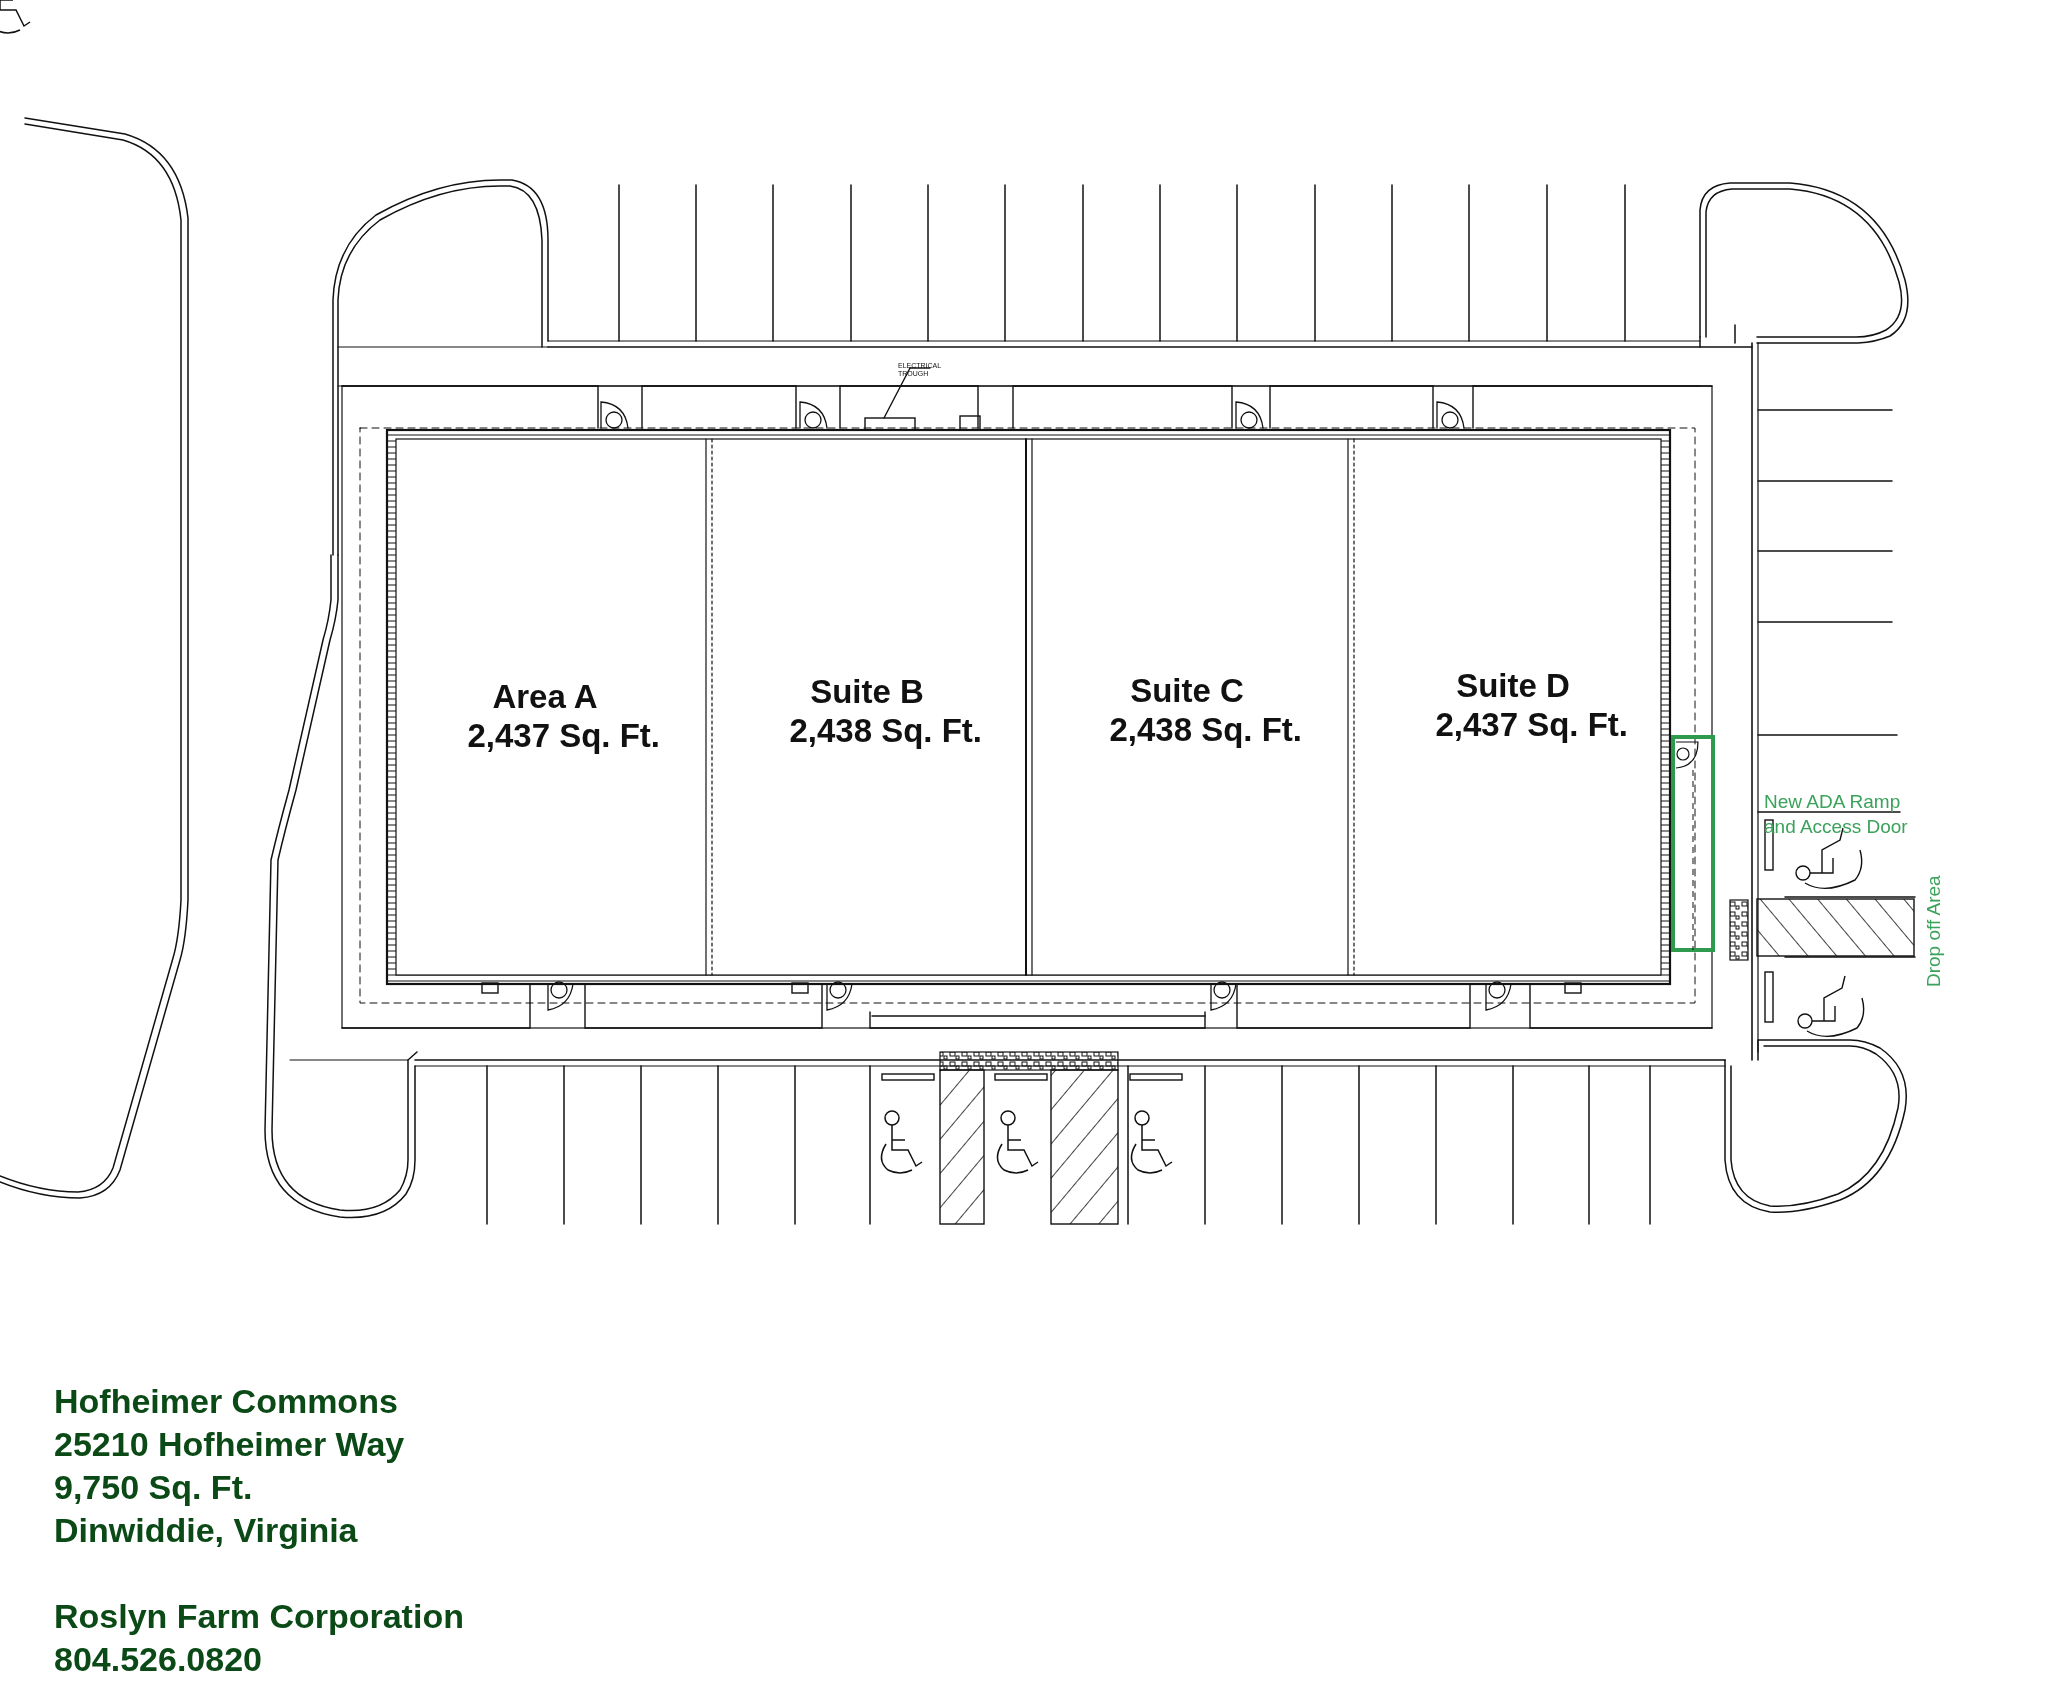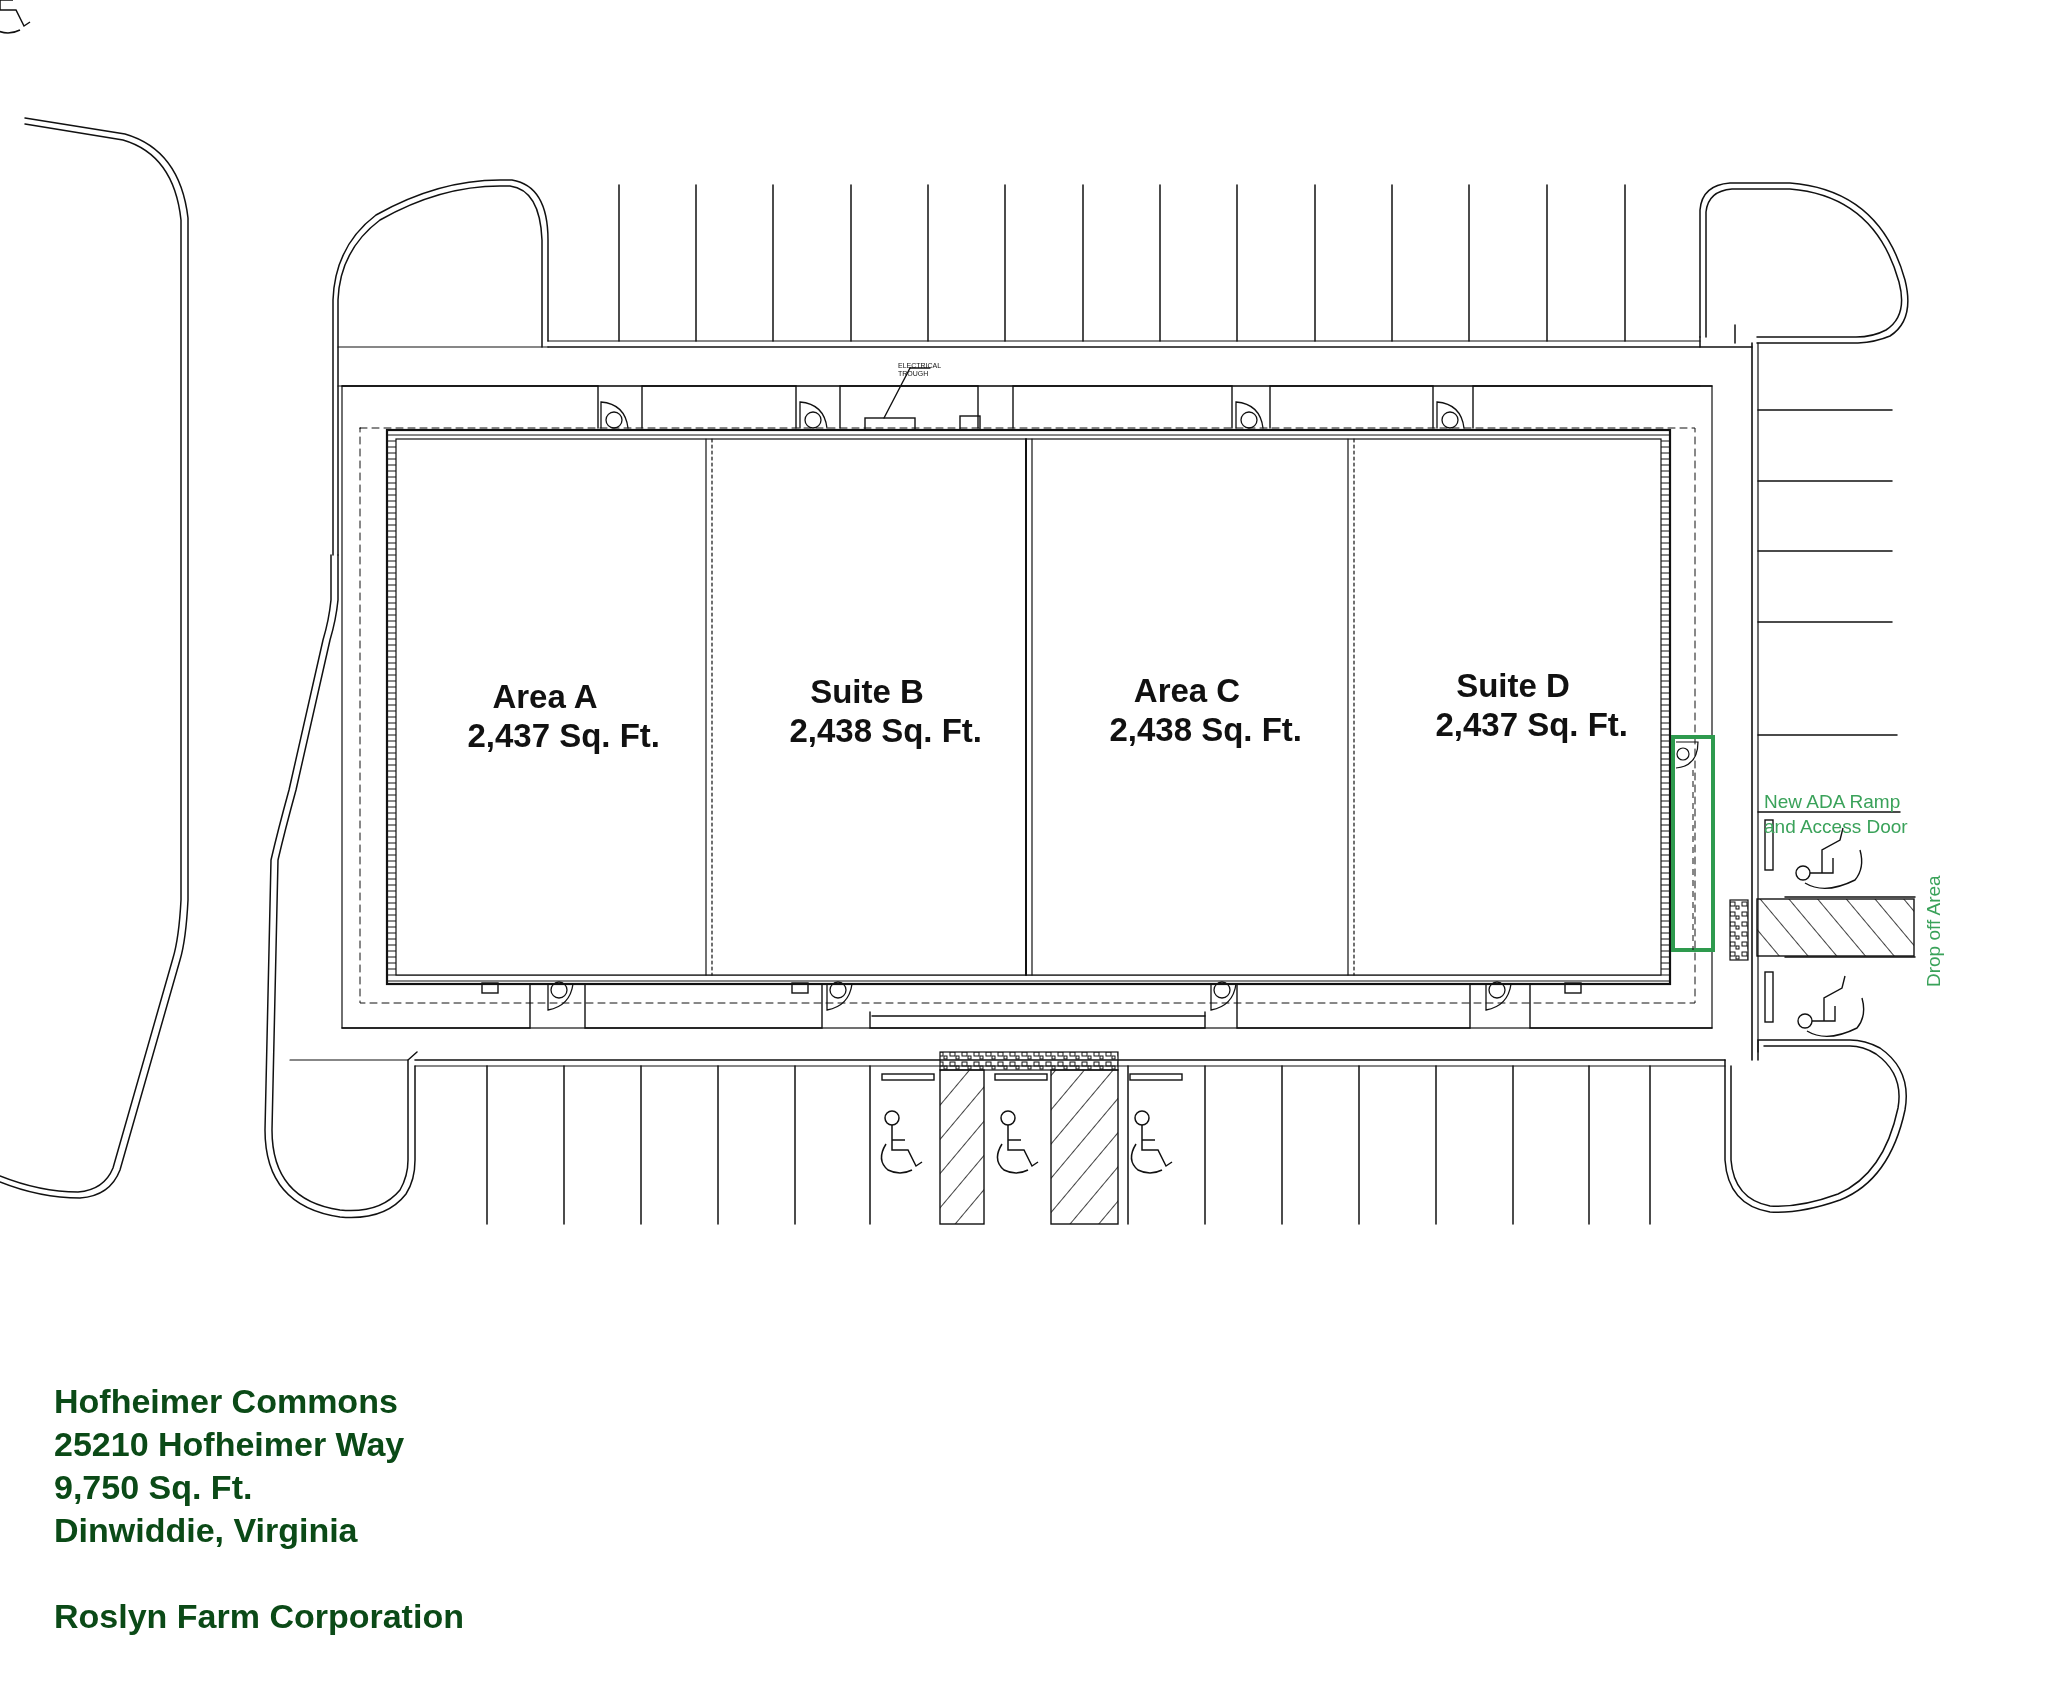--- a/index.html
+++ b/index.html
@@ -243,34 +243,35 @@
 
 <div class="suite-label" style="left:430px; top:678px; width:230px;">
   <span class="name">Area A</span>
   <span class="area">2,437 Sq. Ft.</span>
 </div>
 <div class="suite-label" style="left:752px; top:673px; width:230px;">
   <span class="name">Suite B</span>
   <span class="area">2,438 Sq. Ft.</span>
 </div>
 <div class="suite-label" style="left:1072px; top:672px; width:230px;">
-  <span class="name">Area C</span>
+  <span class="name">Suite C</span>
   <span class="area">2,438 Sq. Ft.</span>
 </div>
 <div class="suite-label" style="left:1398px; top:667px; width:230px;">
   <span class="name">Suite D</span>
   <span class="area">2,437 Sq. Ft.</span>
 </div>
 
 <div class="annot" style="left:1764px; top:758px;margin-top:32px;">
   <div>New ADA Ramp</div>
   <div>and Access Door</div>
 </div>
 <div class="annot-vert" style="left:1923px; top:987px;">Drop off Area</div>
 
 <div class="info">
   <div>Hofheimer Commons</div>
   <div>25210 Hofheimer Way</div>
   <div>9,750 Sq. Ft.</div>
   <div>Dinwiddie, Virginia</div>
   <div class="gap"></div>
   <div>Roslyn Farm Corporation</div>
+  <div>804.526.0820</div>
 </div>
 
 </body></html>

